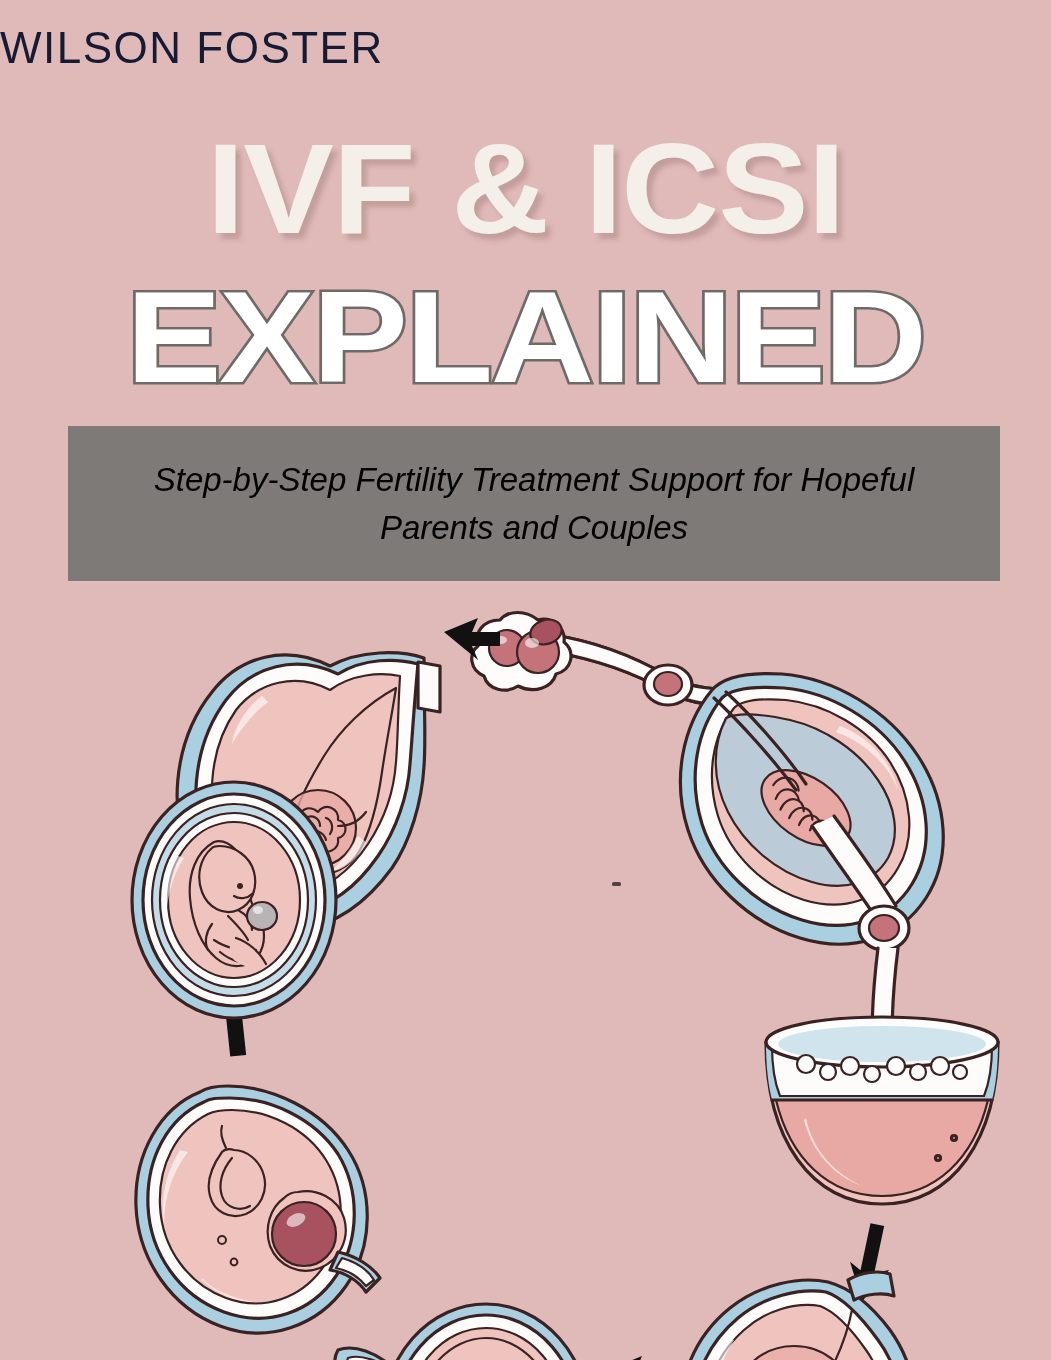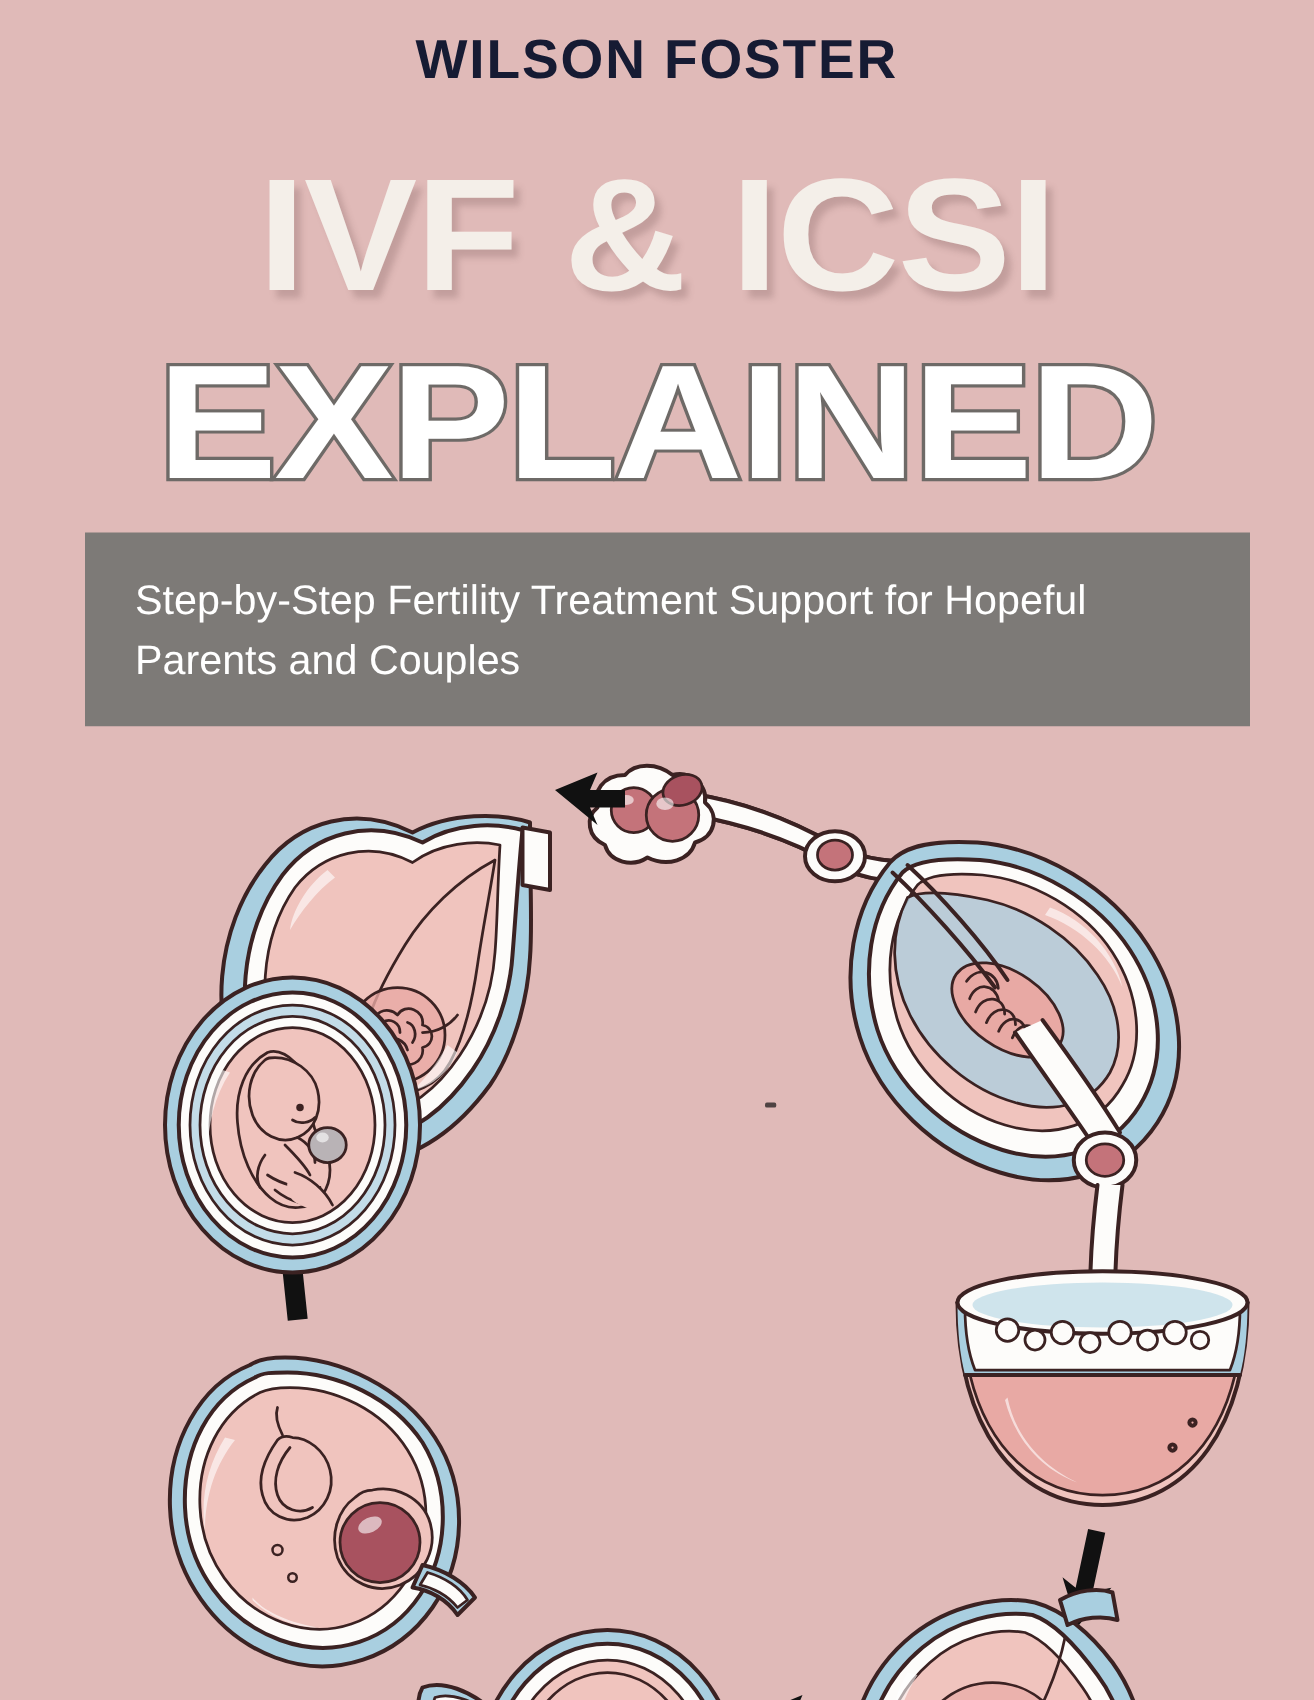--- a/index.html
+++ b/index.html
@@ -20,23 +20,22 @@
     inset: 0;
     background: #e0bab8;
   }
 
   
   .author {
     position: absolute;
     top: 24px;
     left: 0;
     width: 100%;
-    text-align: center;
     font-size: 44px;
-    font-weight: bold;
+    font-weight: normal;
     letter-spacing: 1.5px;
     color: #161b33;
     font-family: "Liberation Sans", sans-serif;
     line-height: 1.1;
   }
 
   
   .title-main {
     position: absolute;
     top: 125px;
@@ -78,25 +77,27 @@
     width: 932px;
     height: 155px;
     background: #7d7a77;
     display: flex;
     align-items: center;
     justify-content: center;
     box-sizing: border-box;
     padding: 0 40px;
   }
   .subtitle-text {
-    color: #ffffff;
+    color: #000000;
     font-size: 33px;
     line-height: 1.45;
+    text-align: center;
     font-family: "Liberation Sans", sans-serif;
     font-weight: normal;
+    font-style: italic;
   }
 
   
   .illustration {
     position: absolute;
     left: 0;
     top: 580px;
     width: 1051px;
     height: 780px;
   }

